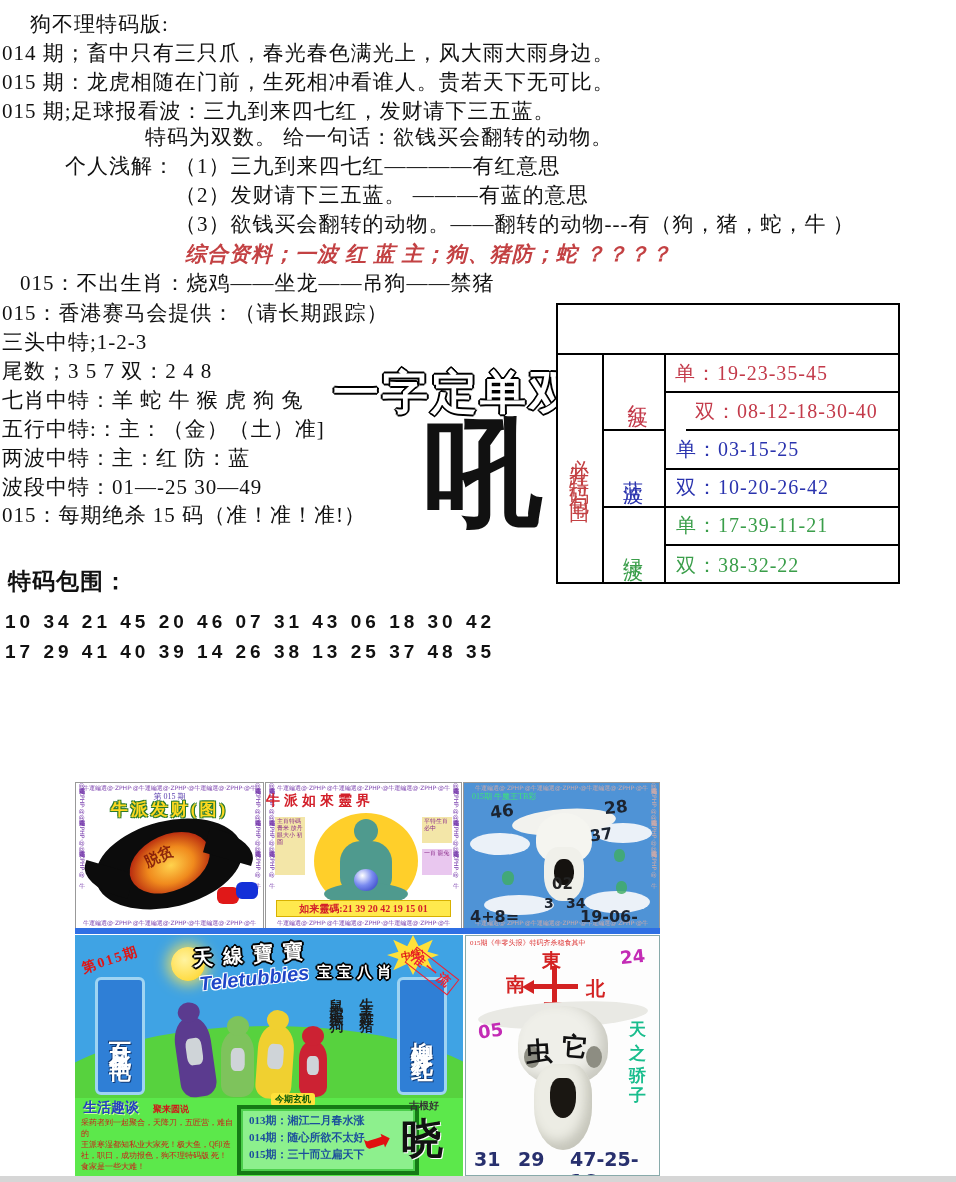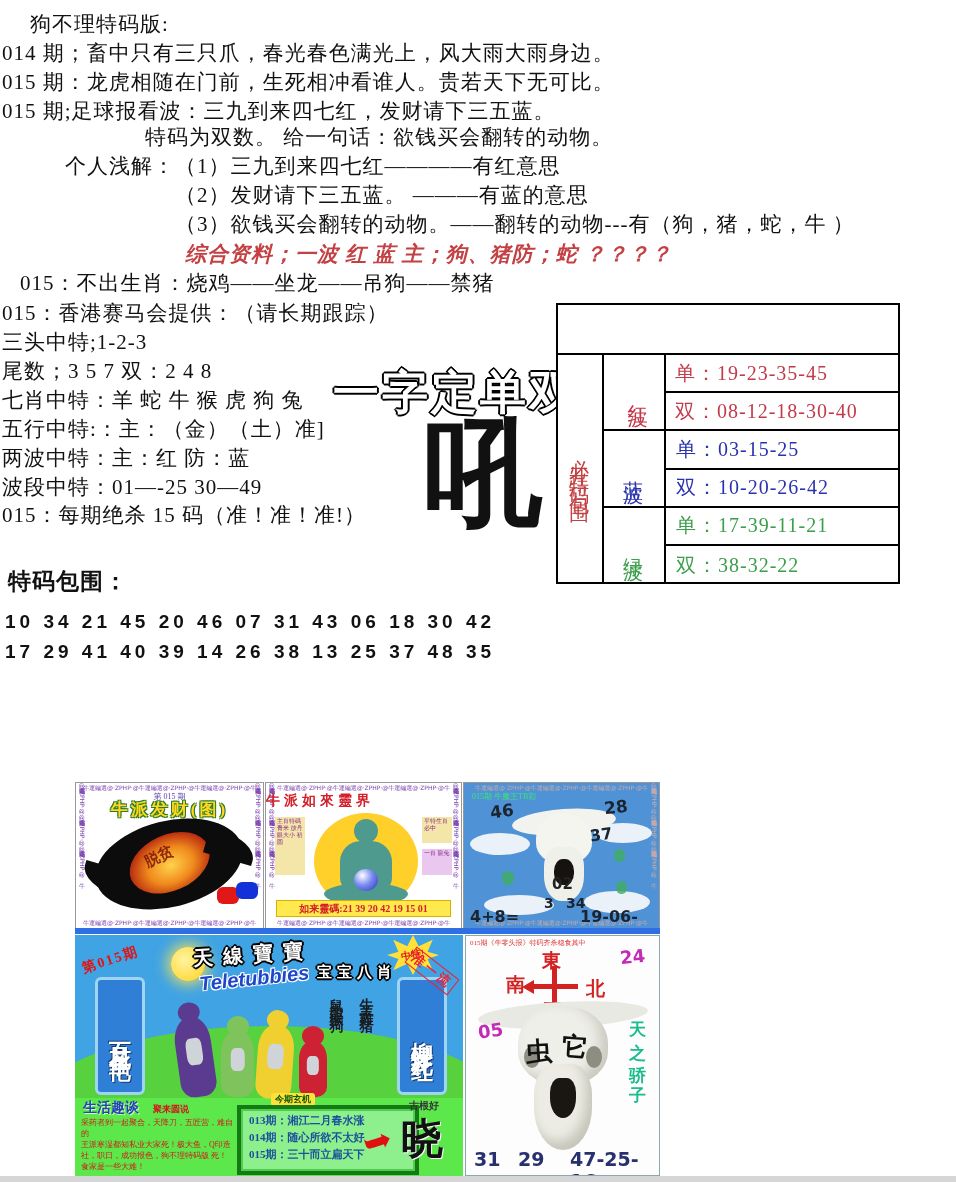--- a/index.html
+++ b/index.html
@@ -106,21 +106,21 @@
   <div class="abs bigchar" style="left:424px;top:415px;">吼</div>
 
   <div class="tbl">
     <div class="tbl-header"></div>
     <div class="tbl-body">
       <div class="c-left">必开特码包围</div>
       <div class="c-wave t-red" style="grid-row:1/3;">红波</div>
       <div class="c-wave t-blue" style="grid-row:3/5;">蓝波</div>
       <div class="c-wave t-green last" style="grid-row:5/7;">绿波</div>
       <div class="c-val t-red" style="grid-row:1;">单：19-23-35-45</div>
-      <div class="c-val t-red" style="grid-row:2;">双：08-12-18-30-40</div>
+      <div class="c-val t-red" style="grid-row:2;margin-left:20px;">双：08-12-18-30-40</div>
       <div class="c-val t-blue" style="grid-row:3;">单：03-15-25</div>
       <div class="c-val t-blue" style="grid-row:4;">双：10-20-26-42</div>
       <div class="c-val t-green" style="grid-row:5;">单：17-39-11-21</div>
       <div class="c-val t-green last" style="grid-row:6;">双：38-32-22</div>
     </div>
   </div>
 
   <div class="img-card" id="imgA" style="left:75px;top:782px;width:189px;height:148px;">
     <div class="tiny-border h" style="position:absolute;top:1px;left:0;">牛運編選@·ZPHP·@牛運編選@·ZPHP·@牛運編選@·ZPHP·@牛</div>
     <div class="tiny-border v" style="left:1px;">牛運編選@·ZPHP·@牛運編選@·ZPHP·@牛運編選@·ZPHP·@牛</div>

